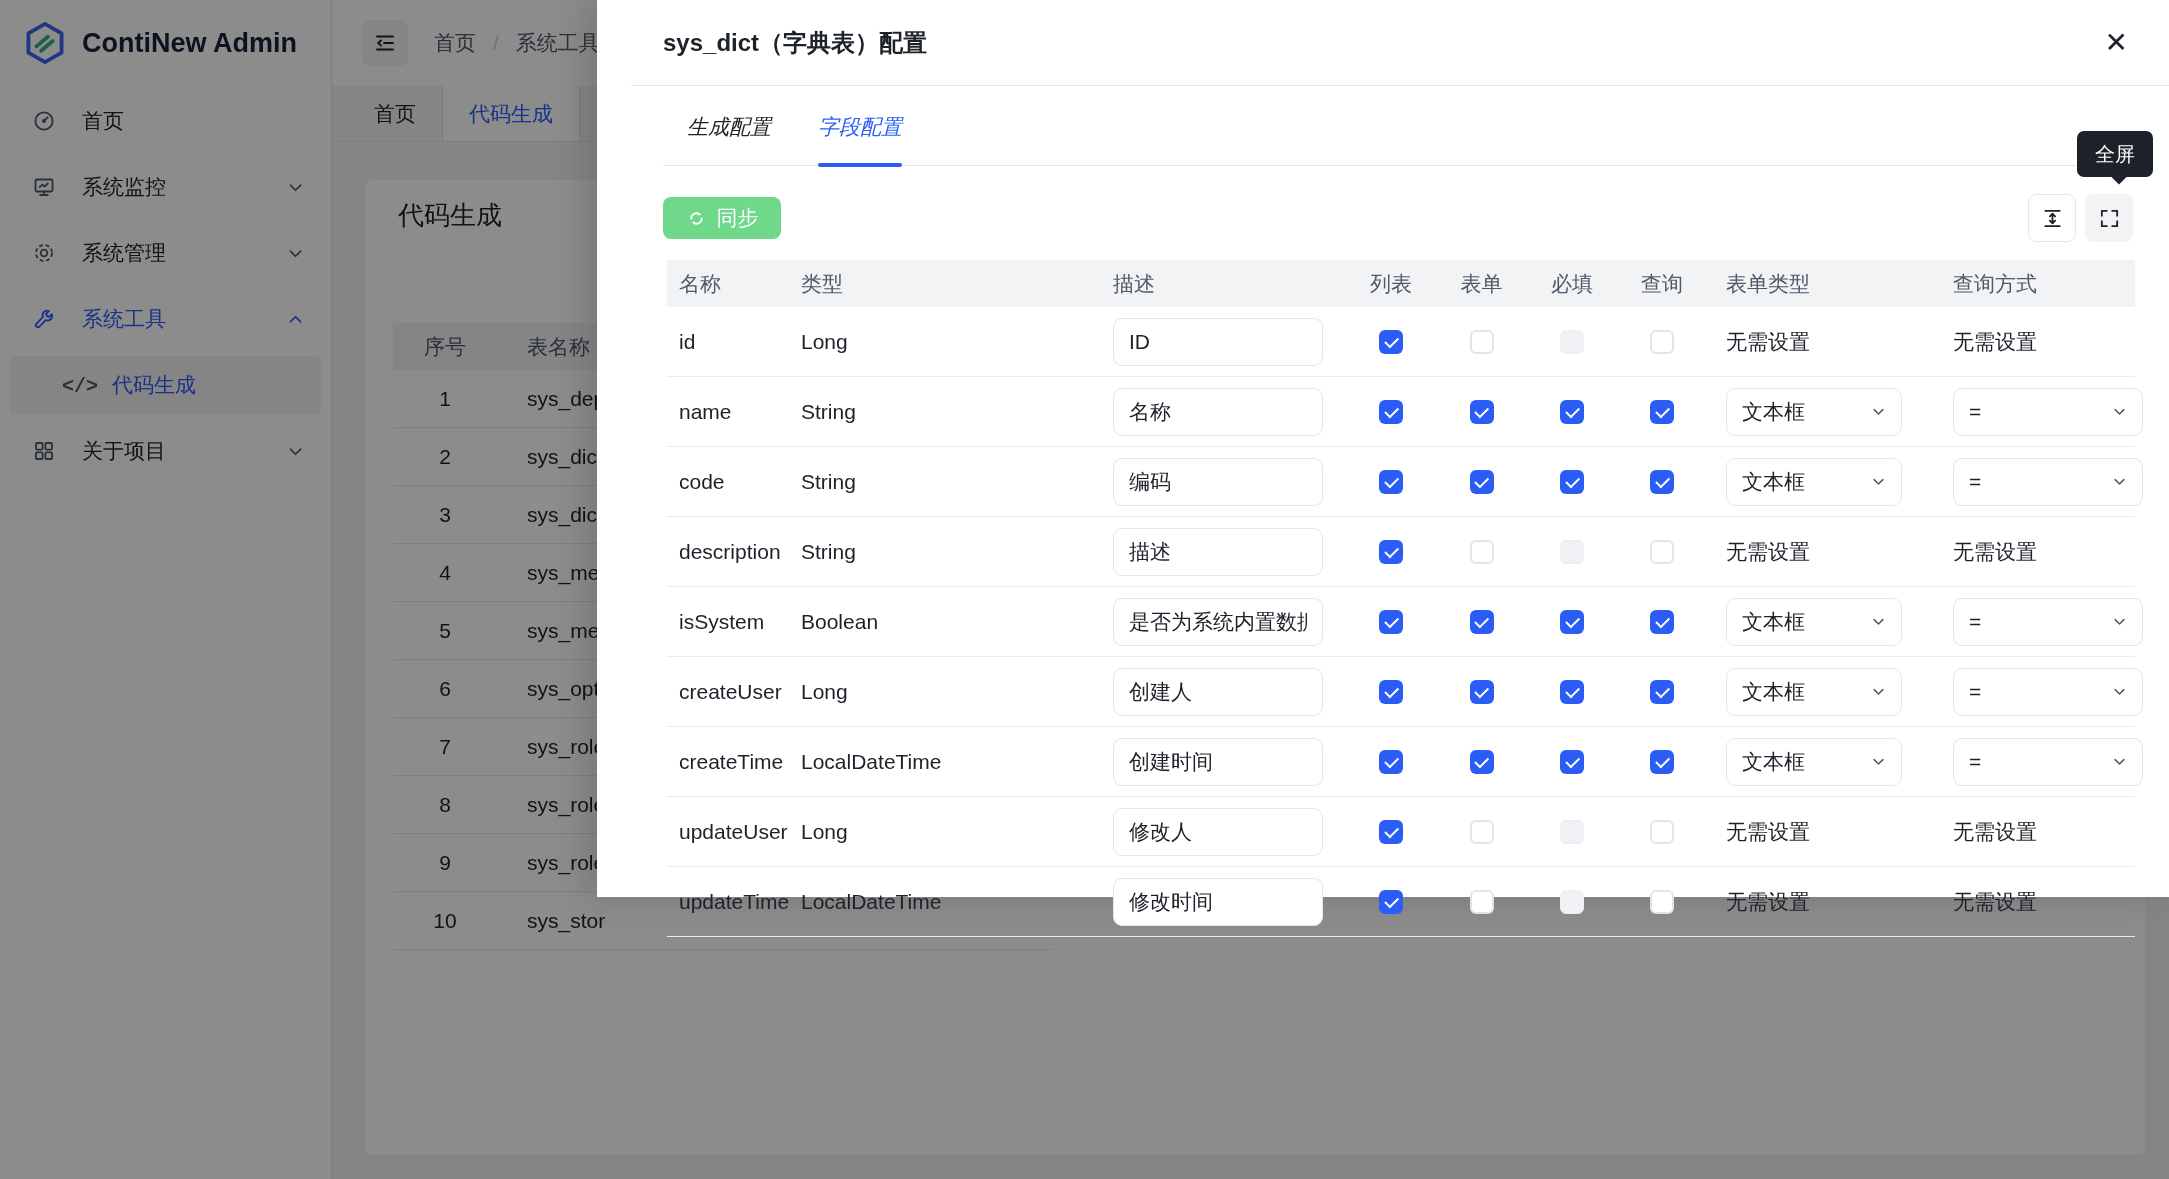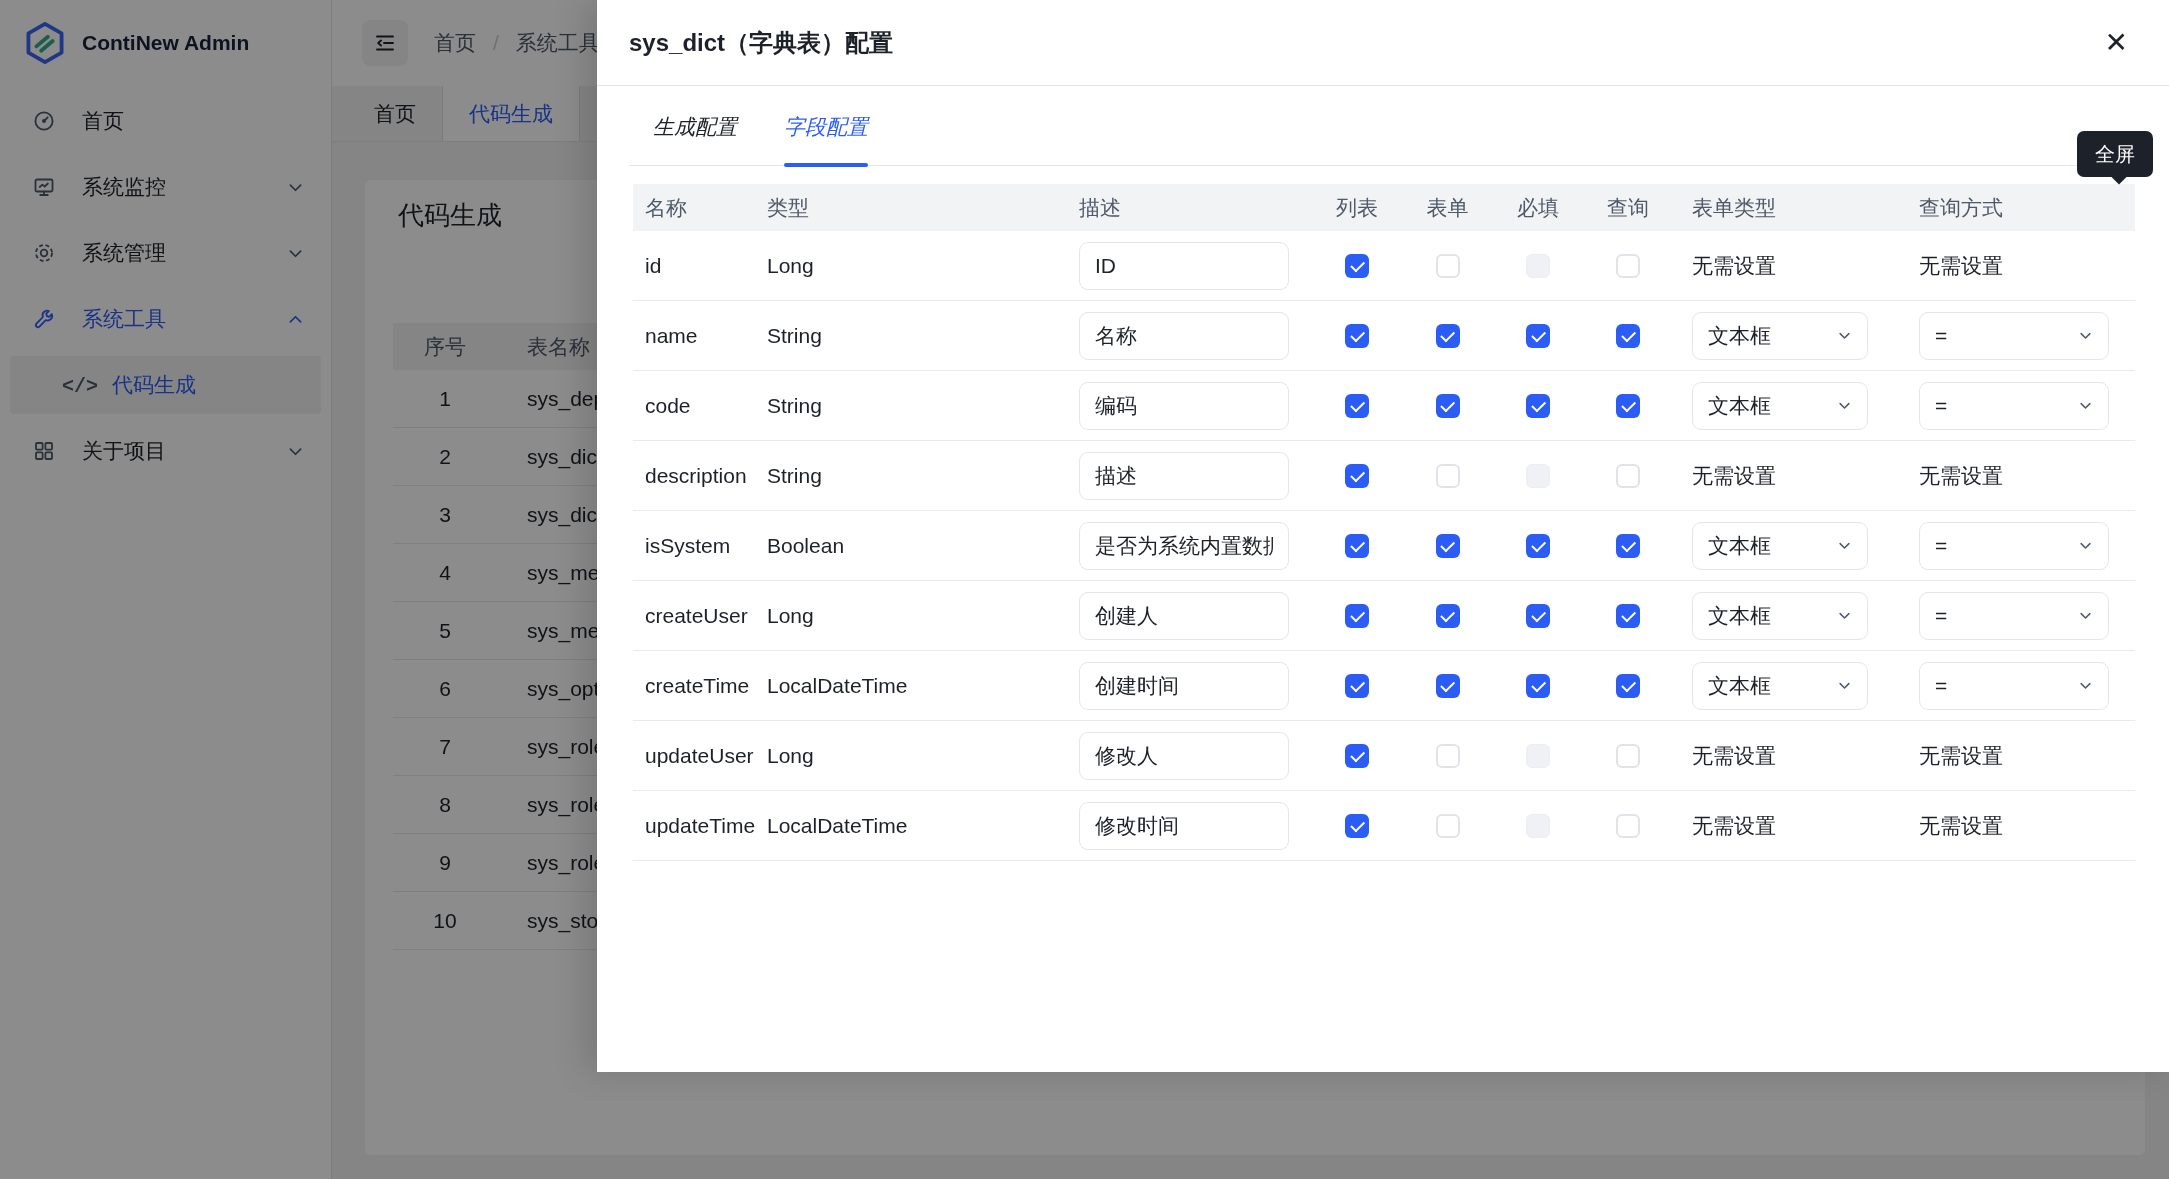--- a/index.html
+++ b/index.html
@@ -15,21 +15,21 @@
   body{
     width:2169px;height:1179px;position:relative;overflow:hidden;
     background:#fff;color:var(--text1);
     font-family:"Liberation Sans","DejaVu Sans",sans-serif;font-size:21px;
   }
   svg{display:block;}
 
   
   .sidebar{position:absolute;left:0;top:0;width:332px;height:1179px;background:#fff;border-right:1px solid var(--border);z-index:1;}
   .logo-row{height:86px;display:flex;align-items:center;padding-left:22px;gap:14px;}
-  .logo-title{font-size:21px;font-weight:700;color:#16213a;}
+  .logo-title{font-size:27px;font-weight:700;color:#16213a;}
   .menu{padding:6px 10px 0 10px;}
   .menu-item{height:58px;margin-bottom:8px;display:flex;align-items:center;padding:0 16px 0 22px;border-radius:4px;font-size:21px;color:var(--text1);cursor:pointer;}
   .menu-item .mi-icon{width:24px;height:24px;margin-right:26px;color:var(--text2);flex:none;}
   .menu-item .mi-label{flex:1;}
   .menu-item .chev{color:var(--text2);flex:none;}
   .menu-item.active{color:var(--primary);}
   .menu-item.active .mi-icon,.menu-item.active .chev{color:var(--primary);}
   .menu-item.sub{padding-left:52px;}
   .menu-item.selected{background:var(--fill1);color:var(--primary);}
   .code-glyph{font-family:"Liberation Mono","DejaVu Sans Mono",monospace;font-size:20px;font-weight:700;line-height:24px;}
@@ -53,21 +53,21 @@
   .bgtable{position:absolute;left:28px;top:143px;width:660px;}
   .bgt-head{display:flex;height:47px;background:var(--fill1);align-items:center;font-size:21px;color:var(--text2);}
   .bgt-c1{width:104px;text-align:center;flex:none;}
   .bgt-c2{padding-left:30px;}
   .bgt-row{display:flex;height:58px;align-items:center;border-bottom:1px solid #e8eaee;font-size:21px;color:var(--text1);cursor:pointer;}
 
   
   .mask{position:absolute;inset:0;background:rgba(0,0,0,0.45);z-index:5;}
 
   
-  .drawer{position:absolute;top:0;right:0;width:1572px;height:1072px;background:#fff;z-index:10;box-shadow:-12px 0 32px rgba(0,0,0,.14);}
+  .drawer{position:absolute;top:0;right:0;width:1572px;height:897px;background:#fff;z-index:10;box-shadow:-12px 0 32px rgba(0,0,0,.14);padding-left:34px;}
   .d-header{height:86px;display:flex;align-items:center;justify-content:space-between;padding:0 41px 0 32px;border-bottom:1px solid var(--border);}
   .d-title{font-size:24px;font-weight:600;color:var(--text1);}
   .d-close{background:none;border:none;font-size:28px;line-height:1;color:var(--text1);cursor:pointer;padding:0;}
   .d-tabs{margin:0 34px 0 32px;padding-left:24px;display:flex;gap:47px;height:80px;align-items:flex-end;border-bottom:1px solid var(--border);font-style:italic;}
   .d-tab{position:relative;font-size:21px;color:var(--text1);padding-bottom:24px;cursor:pointer;}
   .d-tab.active{color:var(--primary);}
   .d-tab.active::after{content:"";position:absolute;left:0;right:0;bottom:-2px;height:4px;border-radius:2px;background:var(--primary);}
 
   .d-toolbar{margin:28px 36px 0 32px;height:48px;position:relative;}
   .sync-btn{position:absolute;left:0;top:3px;width:118px;height:42px;background:#6fd88b;border:none;border-radius:8px;color:#fff;font-size:21px;display:flex;align-items:center;justify-content:center;gap:10px;cursor:pointer;font-family:inherit;}
@@ -272,20 +272,46 @@
   <div class="d-header">
     <span class="d-title">sys_dict（字典表）配置</span>
     <button class="d-close">✕</button>
   </div>
 
   <div class="d-tabs">
     <div class="d-tab">生成配置</div>
     <div class="d-tab active">字段配置</div>
   </div>
 
+  <div class="d-toolbar">
+    <button class="sync-btn">
+      <span>
+        <svg width="21" height="21" viewBox="0 0 24 24" fill="none" stroke="currentColor" stroke-width="2.1" stroke-linecap="round">
+          <path d="M6 12a6 6 0 0 1 9.8-4.6M18 12a6 6 0 0 1-9.8 4.6"></path>
+        </svg>
+      </span>
+      <span>同步</span>
+    </button>
+    <div class="tool-btns">
+      <button class="tool-btn">
+        <span>
+          <svg width="23" height="23" viewBox="0 0 24 24" fill="none" stroke="currentColor" stroke-width="1.9" stroke-linecap="round" stroke-linejoin="round">
+            <path d="M4.5 4h15M4.5 20h15M12 7v10M9.3 9.7 12 7l2.7 2.7M9.3 14.3 12 17l2.7-2.7"></path>
+          </svg>
+        </span>
+      </button>
+      <button class="tool-btn hovered">
+        <span>
+          <svg width="23" height="23" viewBox="0 0 24 24" fill="none" stroke="currentColor" stroke-width="1.9" stroke-linecap="round" stroke-linejoin="round">
+            <path d="M4 9.2V4h5.2M14.8 4H20v5.2M20 14.8V20h-5.2M9.2 20H4v-5.2"></path>
+          </svg>
+        </span>
+      </button>
+    </div>
+  </div>
 
   <div class="tooltip">
     <span>全屏</span>
   </div>
 
   <div class="d-table">
     <div class="dgrid dt-head">
       <span class="hc-name">名称</span>
       <span>类型</span>
       <span>描述</span>

